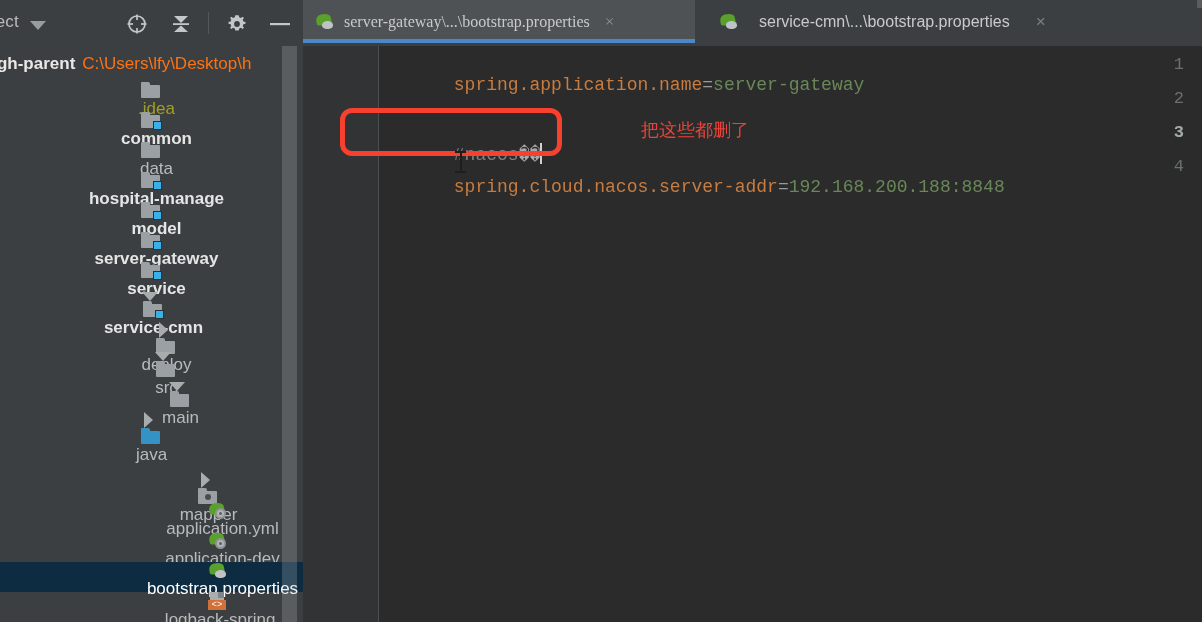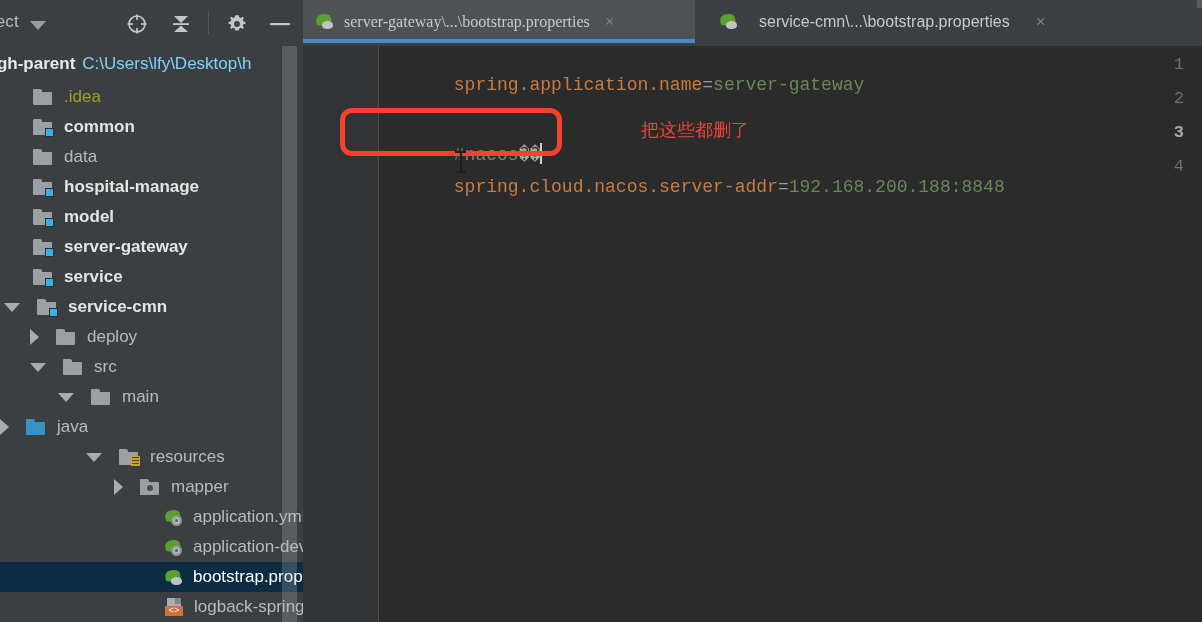--- a/index.html
+++ b/index.html
@@ -81,26 +81,26 @@
   
   .sidebar {
     position: absolute; left: 0; top: 46px; width: 303px; bottom: 0;
     background: #3c3f41; overflow: hidden;
   }
   .proj-root {
     position: absolute; left: -22px; top: 8px;
     white-space: nowrap; font-size: 17px;
   }
   .proj-root .nm { color: #e8e8e8; font-weight: bold; }
-  .proj-root .pth { color: #7dd3fc; font-weight: normal; margin-left: 7px; }
+  .proj-root .pth { color: #f97316; font-weight: normal; margin-left: 7px; }
 
   .row {
     position: absolute; left: 0; width: 303px; height: 30px;
     display: flex; align-items: center; white-space: nowrap;
-    font-size: 17px; color: #c5c8c9;
+    font-size: 17px; color: #c5c8c9; flex-direction: column;
   }
   .row.sel { background: #0d2c41; color: #ffffff; }
   .row.bold { font-weight: bold; color: #e4e6e6; }
   .row.yellowtxt { color: #a0a020; }
   .row.dim { color: #b8bbbc; }
 
   .twisty {
     width: 0; height: 0; flex: none; margin-right: 7px;
   }
   .twisty.down {
@@ -404,33 +404,20 @@
 
     <div class="row dim" style="top:366px; ">
       <span class="twisty right"></span>
       <span class="fold blue" style="margin-left:10px;">
           <span class="tabf"></span>
           <span class="body"></span>
         </span>
       <span>java</span>
     </div>
 
-    <div class="row dim" style="top:396px; padding-left:86px;">
-      <span class="twisty down"></span>
-      <span class="fold" style="margin-left:10px;">
-        <span class="tabf"></span>
-          <span class="body"></span>
-        <span class="res">
-            <i style="top:1px"></i>
-            <i style="top:4px"></i>
-            <i style="top:7px"></i>
-          </span>
-      </span>
-      <span>resources</span>
-    </div>
 
     <div class="row dim" style="top:426px; padding-left:114px;">
       <span class="twisty right"></span>
       <span class="fold" style="margin-left:10px;">
           <span class="tabf"></span>
           <span class="body"></span>
           <span class="dot"></span>
         </span>
       <span>mapper</span>
     </div>

